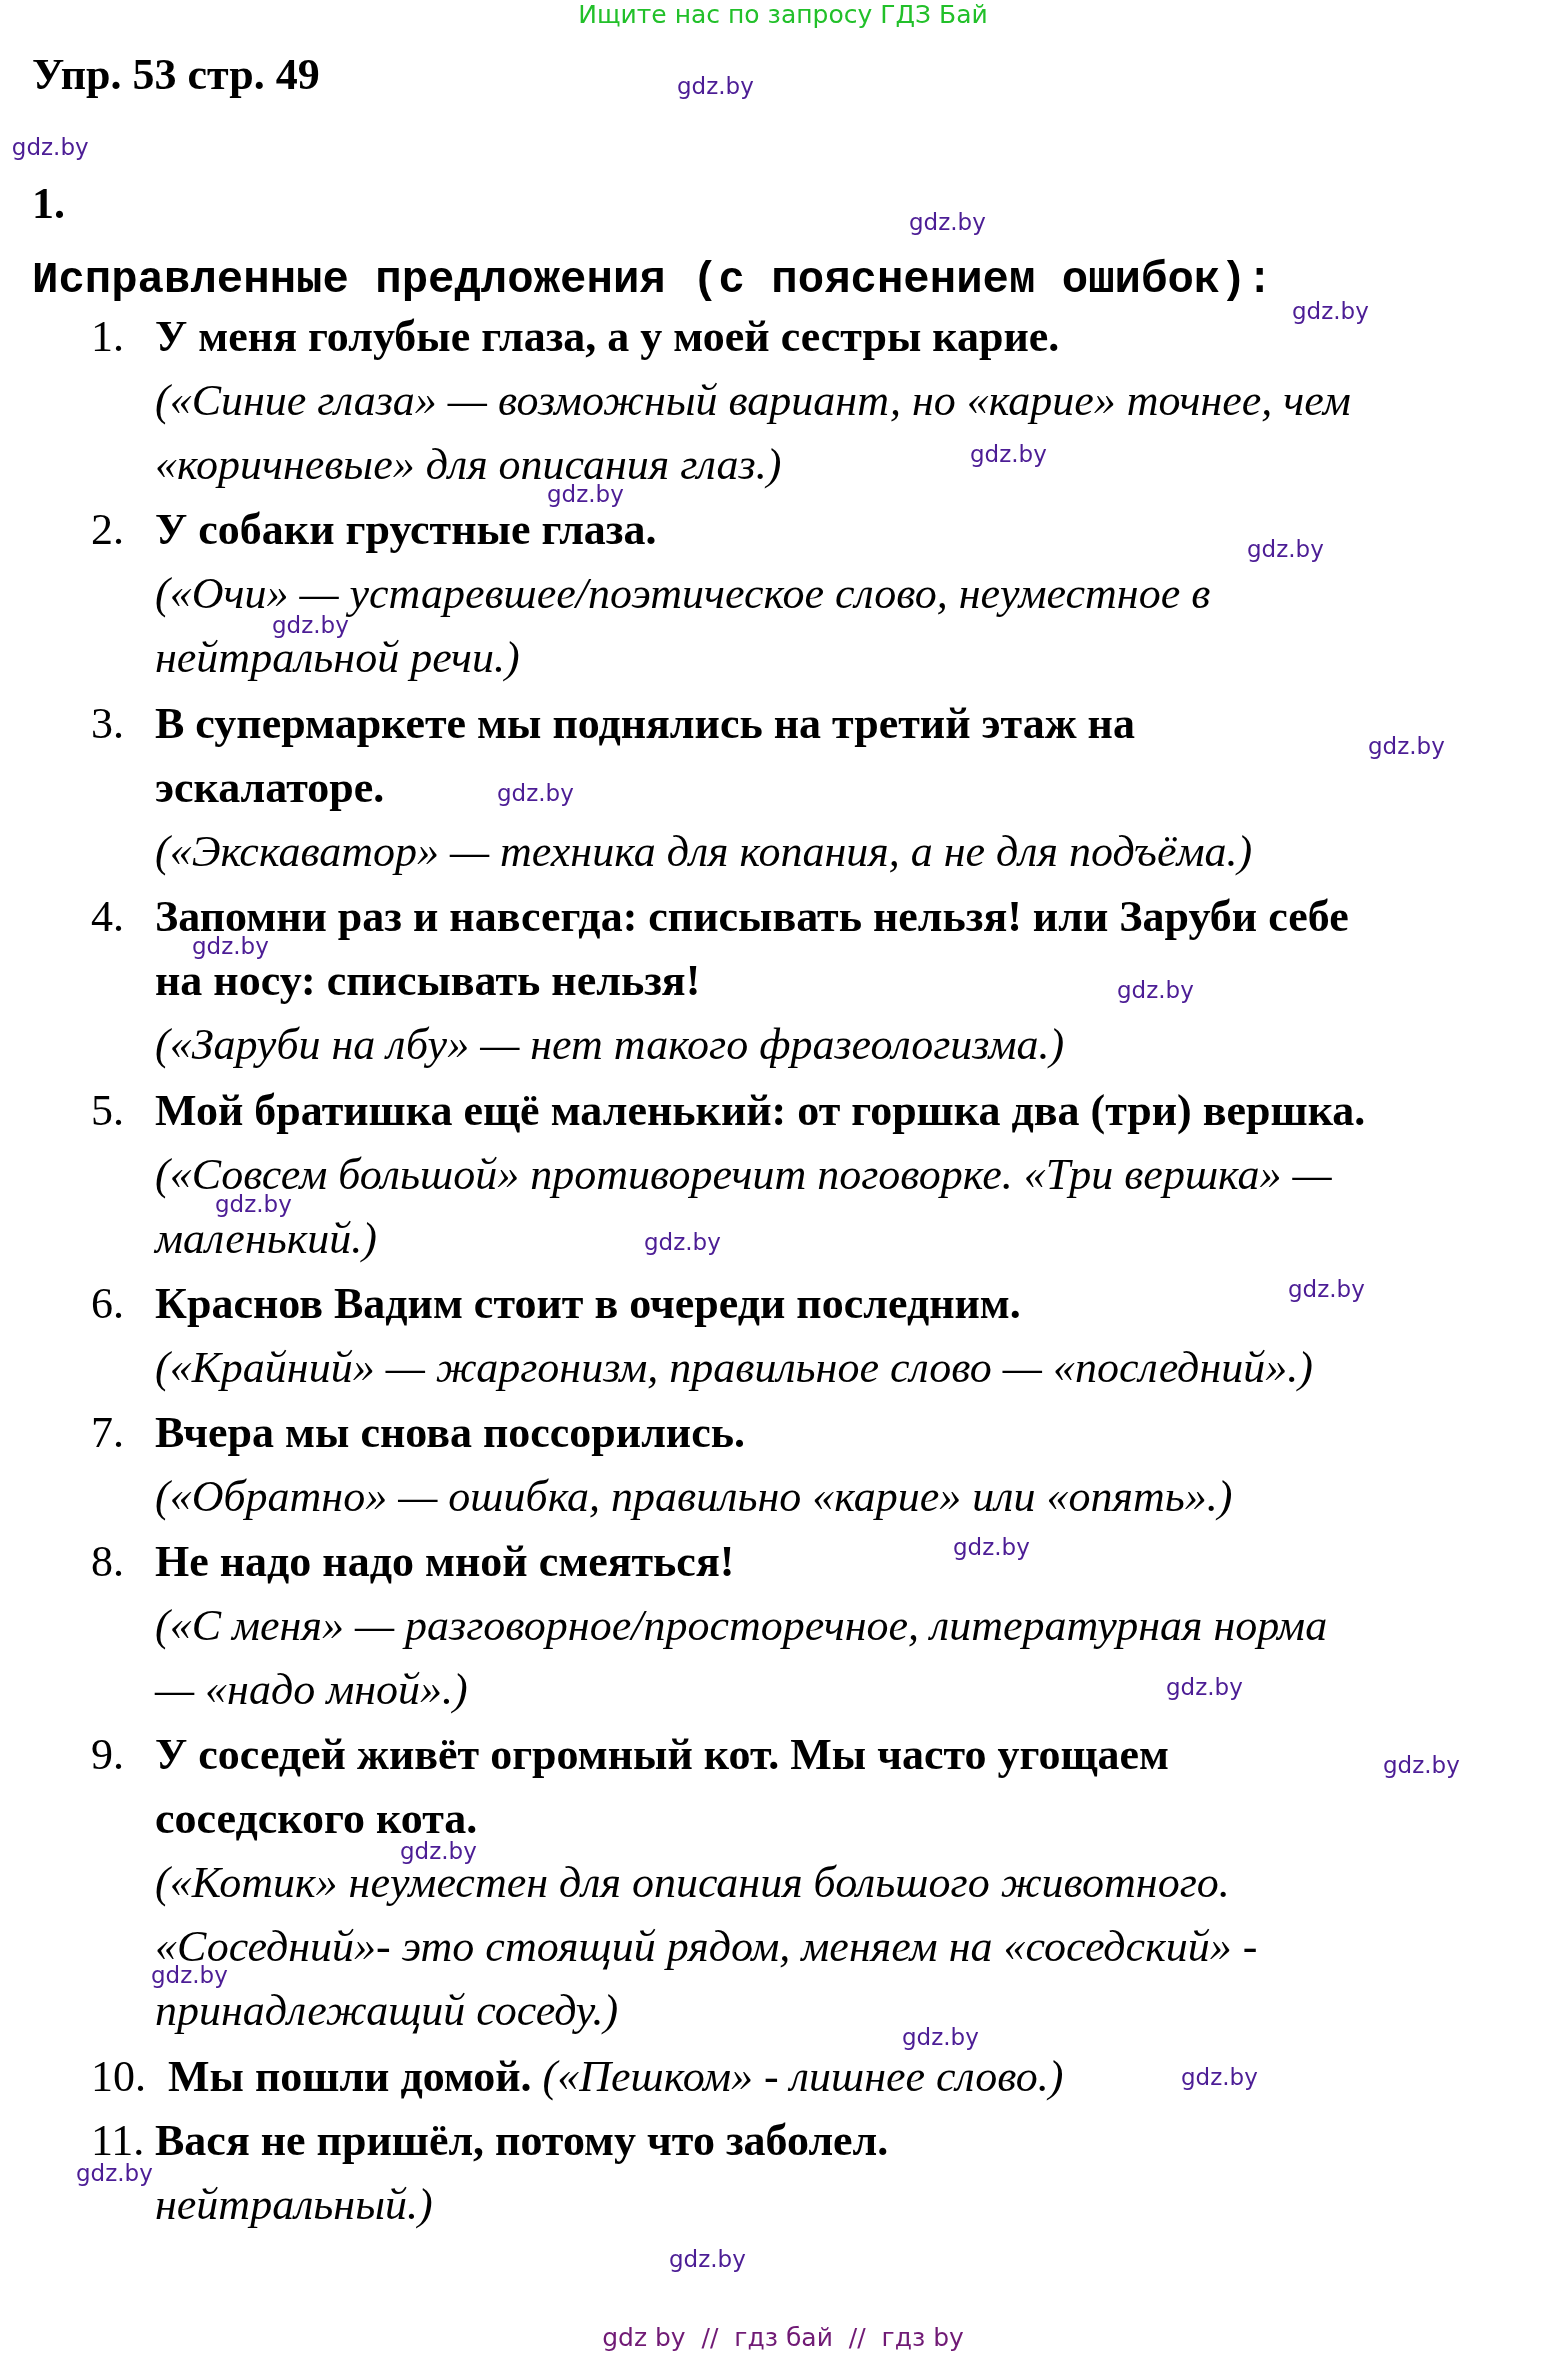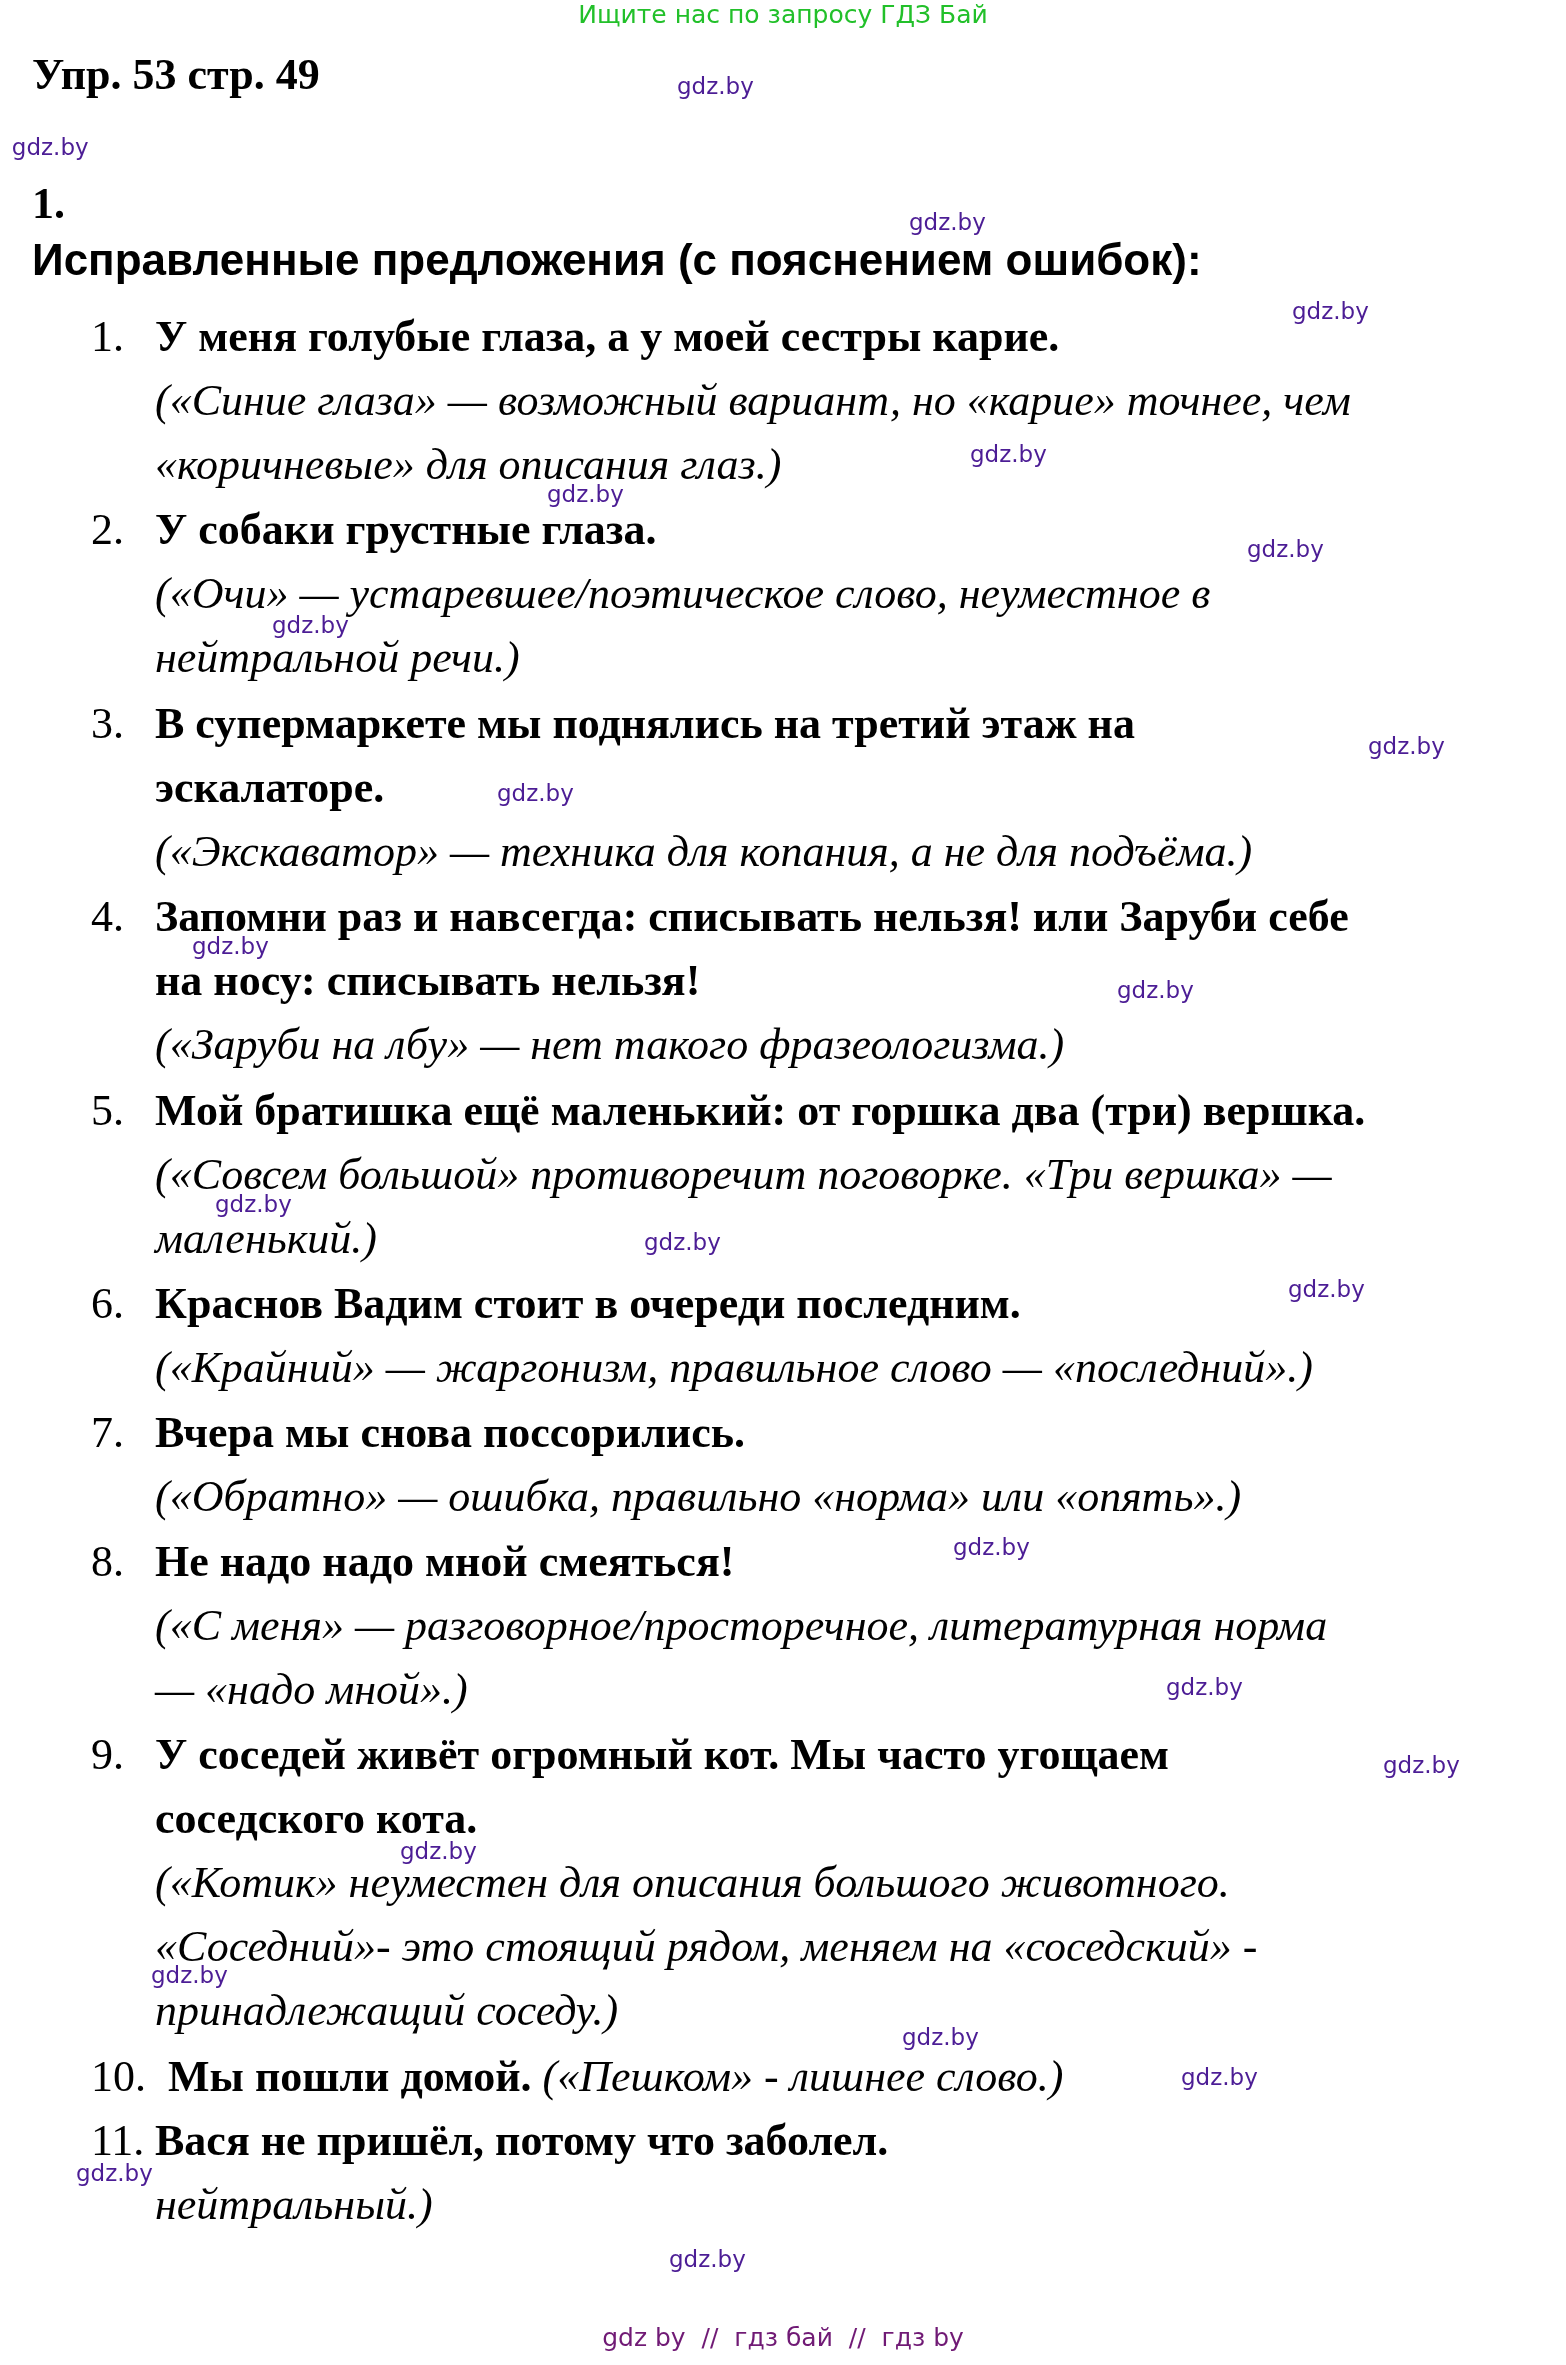--- a/index.html
+++ b/index.html
@@ -21,22 +21,22 @@
     .title {
       position: absolute; left: 32px; top: 49px;
       font-family: "Liberation Serif", serif; font-weight: bold; font-size: 44px; line-height: 52px;
       color: #000;
     }
     .task-num {
       position: absolute; left: 32px; top: 178px;
       font-family: "Liberation Serif", serif; font-weight: bold; font-size: 44px; line-height: 52px;
     }
     .subhead {
-      position: absolute; left: 32px; top: 234px;
-      font-family: Liberation Sans, sans-serif; font-weight: bold; font-size: 44px; line-height: 52px;
+      position: absolute; left: 32px; top: 254px;
+      font-family: Liberation Mono, monospace; font-weight: bold; font-size: 44px; line-height: 52px;
       white-space: nowrap;
     }
     .item { position: absolute; left: 0; width: 1566px; }
     .num {
       position: absolute; left: 91px;
       font-family: "Liberation Serif", serif; font-size: 44px; line-height: 64px; color: #000;
     }
     .body {
       position: absolute; left: 155px; width: 1380px;
       font-family: "Liberation Serif", serif; font-size: 44px; line-height: 64px; color: #000;
@@ -106,21 +106,21 @@
     <div class="body">
       <span class="line b">Краснов Вадим стоит в очереди последним.</span>
       <span class="line i">(«Крайний» — жаргонизм, правильное слово — «последний».)</span>
     </div>
   </div>
 
   <div class="item" style="top:1401px;">
     <span class="num">7.</span>
     <div class="body">
       <span class="line b">Вчера мы снова поссорились.</span>
-      <span class="line i">(«Обратно» — ошибка, правильно «норма» или «опять».)</span>
+      <span class="line i">(«Обратно» — ошибка, правильно «карие» или «опять».)</span>
     </div>
   </div>
 
   <div class="item" style="top:1530px;">
     <span class="num">8.</span>
     <div class="body">
       <span class="line b">Не надо надо мной смеяться!</span>
       <span class="line i">(«С меня» — разговорное/просторечное, литературная норма</span>
       <span class="line i">— «надо мной».)</span>
     </div>

